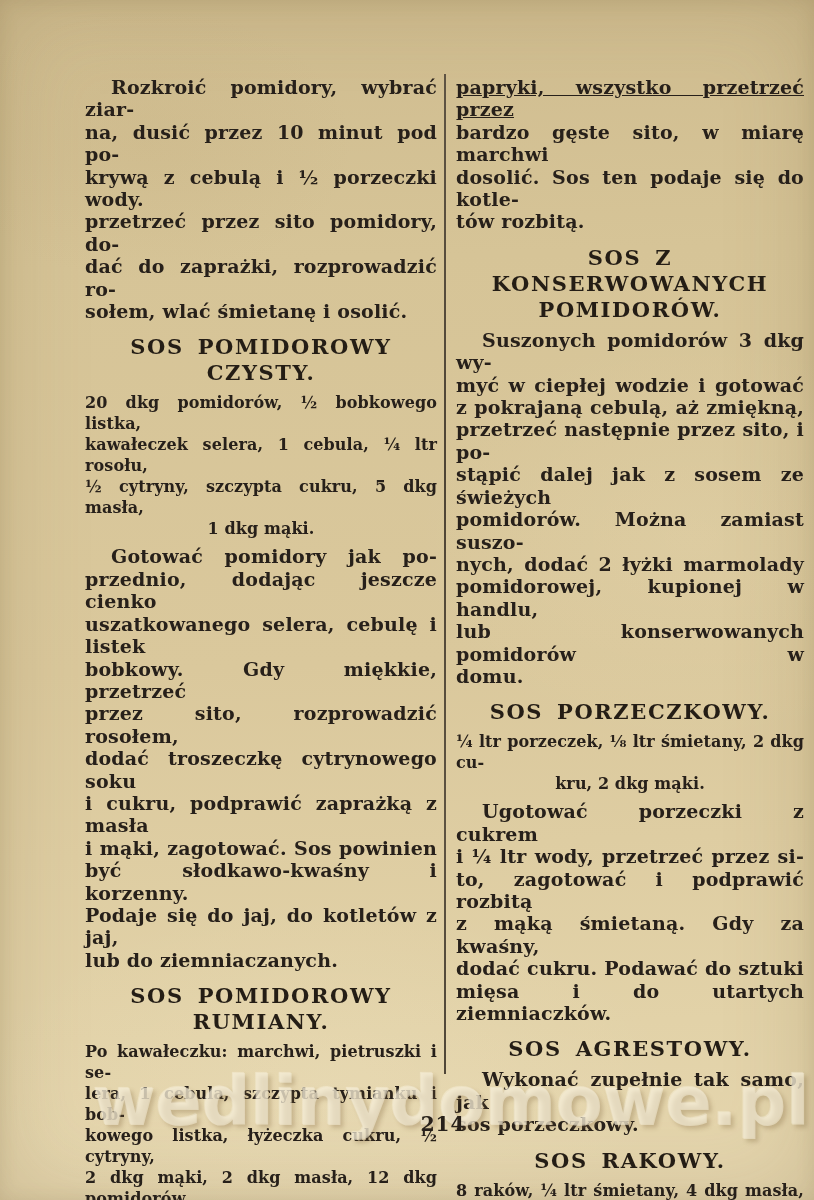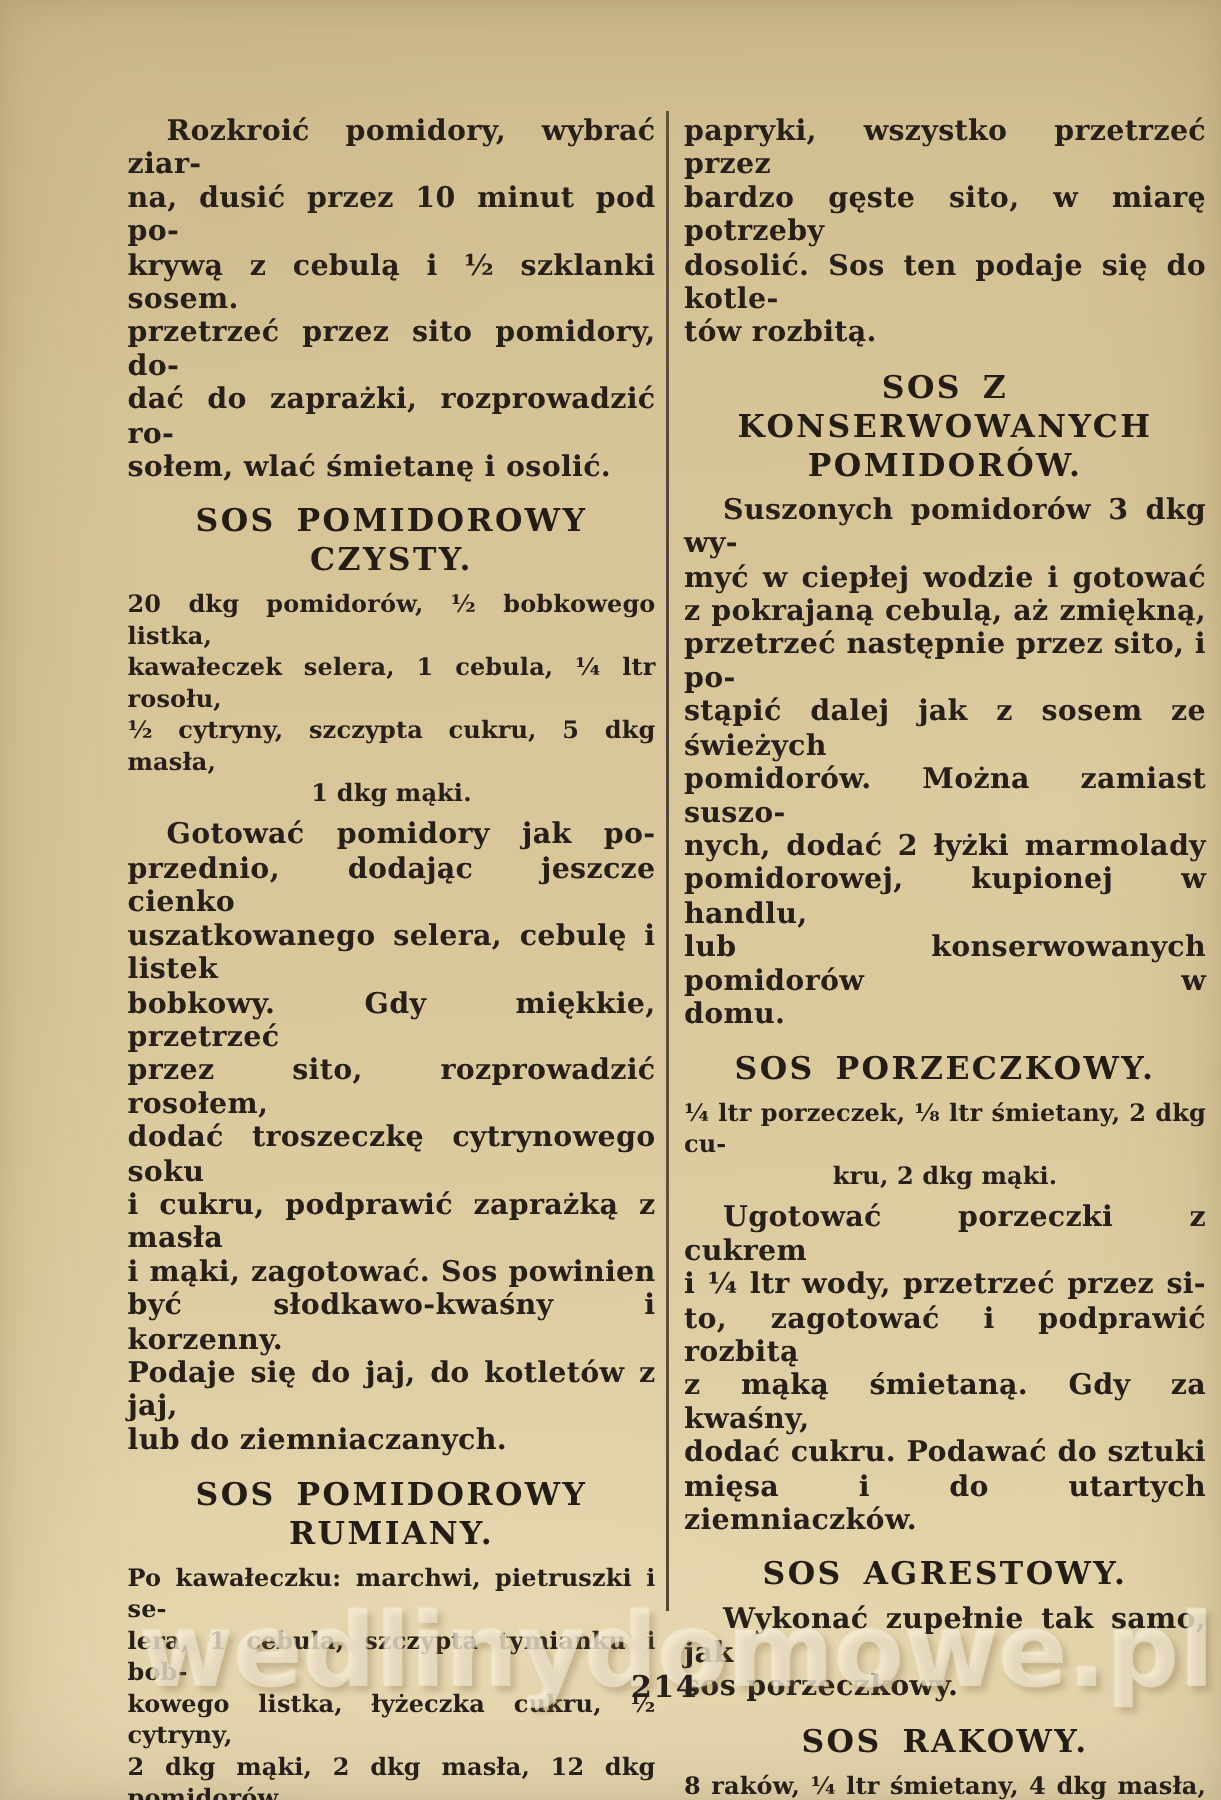--- a/index.html
+++ b/index.html
@@ -33,21 +33,21 @@
     background:linear-gradient(180deg,#4a4136 0%,#352d23 40%,#463d31 75%,#352d23 100%);
     opacity:.85;
   }
   .line{
     font-size:19px;line-height:22.4px;font-weight:700;
     text-align:justify;text-align-last:justify;
     letter-spacing:.2px;white-space:normal;
     color:#27201a;
   }
   .paragraph .line.first{text-indent:26px;}
-  .paragraph.no-indent .line.first{text-indent:0;}
+  .paragraph.no-indent .line.first{text-indent:0;text-decoration:underline;}
   .paragraph .line.last{text-align-last:left;}
   .paragraph{margin-bottom:2px;}
   .heading{margin:12px 0 6px;}
   .heading .line{
     font-size:21px;line-height:26px;letter-spacing:1.6px;word-spacing:5px;
     text-align:center;text-align-last:center;text-indent:0;color:#241d15;
   }
   .ingredients{margin-bottom:6px;}
   .ingredients .line{font-size:16px;line-height:21px;letter-spacing:.1px;}
   .ingredients .line.last{text-align-last:center;}
@@ -66,21 +66,21 @@
 </style>
 </head>
 <body>
 
 <div class="page">
   <div class="columns">
     <div class="col left" id="left-col">
         <div class="block paragraph">
           <div class="line first">Rozkroić pomidory, wybrać ziar-</div>
           <div class="line">na, dusić przez 10 minut pod po-</div>
-          <div class="line">krywą z cebulą i ½ szklanki sosem.</div>
+          <div class="line">krywą z cebulą i ½ porzeczki wody.</div>
           <div class="line">przetrzeć przez sito pomidory, do-</div>
           <div class="line">dać do zaprażki, rozprowadzić ro-</div>
           <div class="line last">sołem, wlać śmietanę i osolić.</div>
         </div>
         <div class="block heading">
           <div class="line first">SOS POMIDOROWY</div>
           <div class="line last">CZYSTY.</div>
         </div>
         <div class="block ingredients">
           <div class="line first">20 dkg pomidorów, ½ bobkowego listka,</div>
@@ -107,21 +107,21 @@
         <div class="block ingredients">
           <div class="line first">Po kawałeczku: marchwi, pietruszki i se-</div>
           <div class="line">lera, 1 cebula, szczypta tymianku i bob-</div>
           <div class="line">kowego listka, łyżeczka cukru, ½ cytryny,</div>
           <div class="line">2 dkg mąki, 2 dkg masła, 12 dkg pomidorów,</div>
         </div>
       </div>
     <div class="col right" id="right-col">
         <div class="block paragraph no-indent">
           <div class="line first">papryki, wszystko przetrzeć przez</div>
-          <div class="line">bardzo gęste sito, w miarę potrzeby</div>
+          <div class="line">bardzo gęste sito, w miarę marchwi</div>
           <div class="line">dosolić. Sos ten podaje się do kotle-</div>
           <div class="line last">tów rozbitą.</div>
         </div>
         <div class="block heading">
           <div class="line first">SOS Z KONSERWOWANYCH</div>
           <div class="line last">POMIDORÓW.</div>
         </div>
         <div class="block paragraph">
           <div class="line first">Suszonych pomidorów 3 dkg wy-</div>
           <div class="line">myć w ciepłej wodzie i gotować</div>

